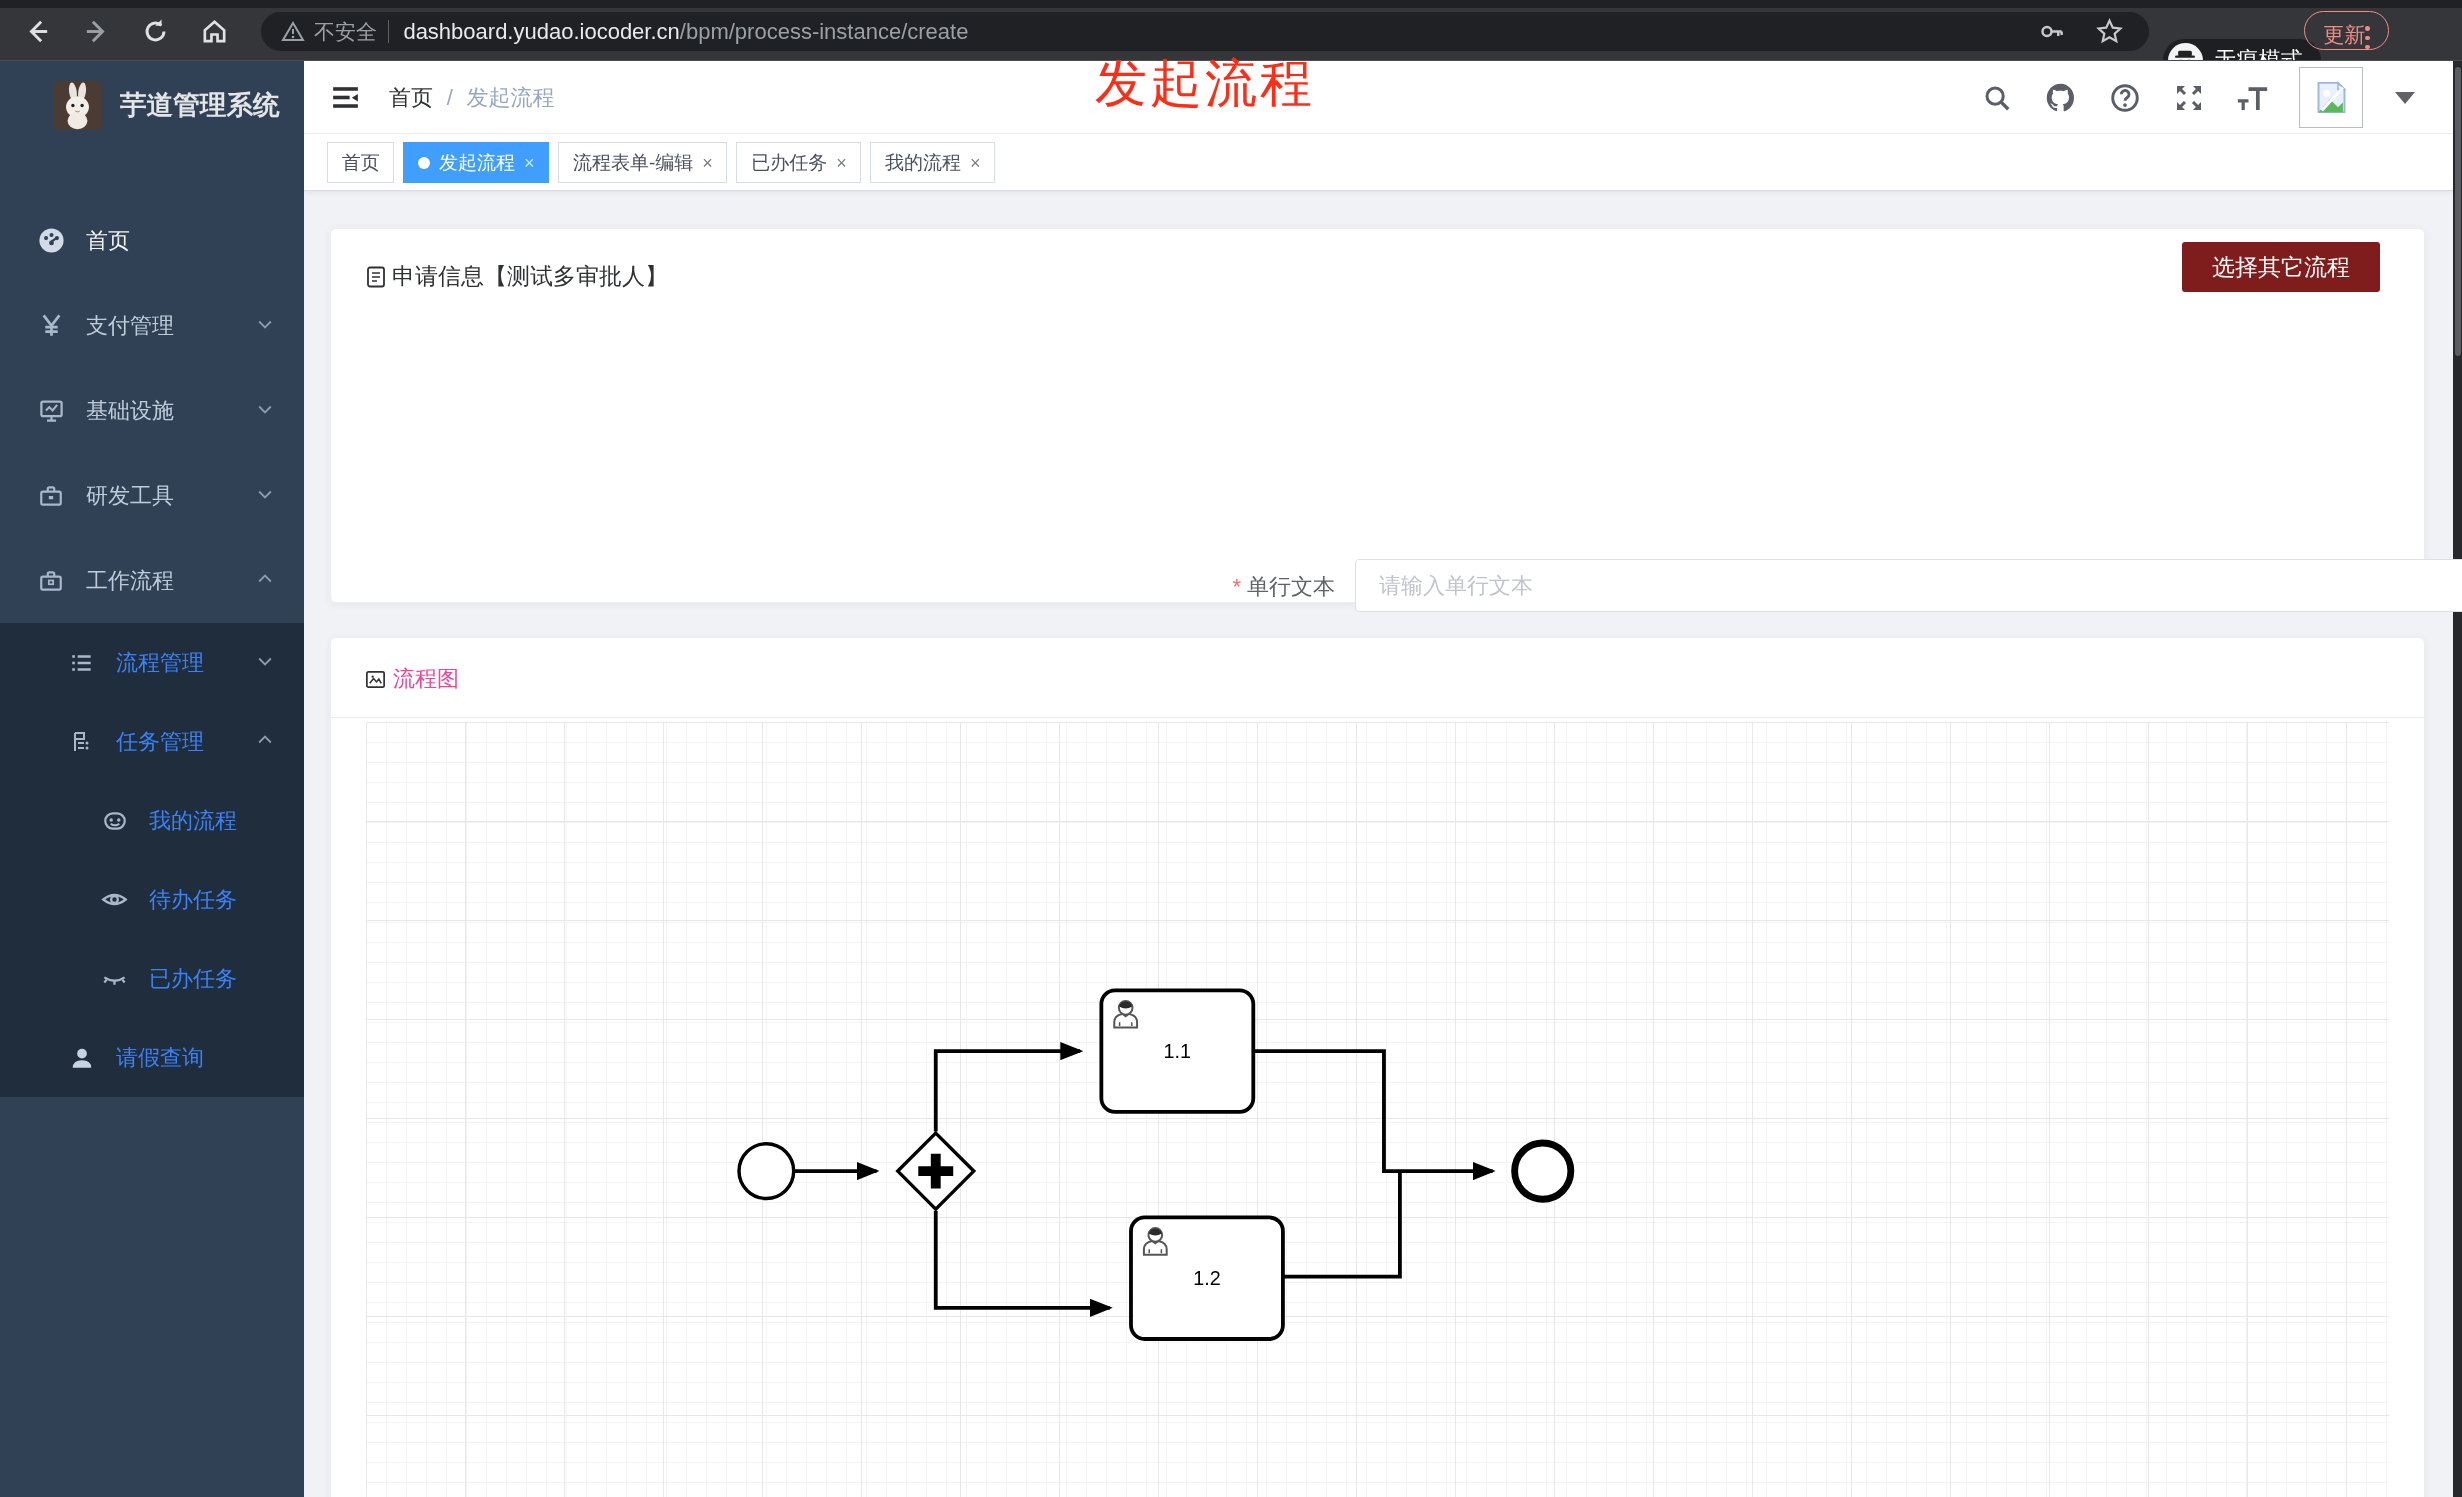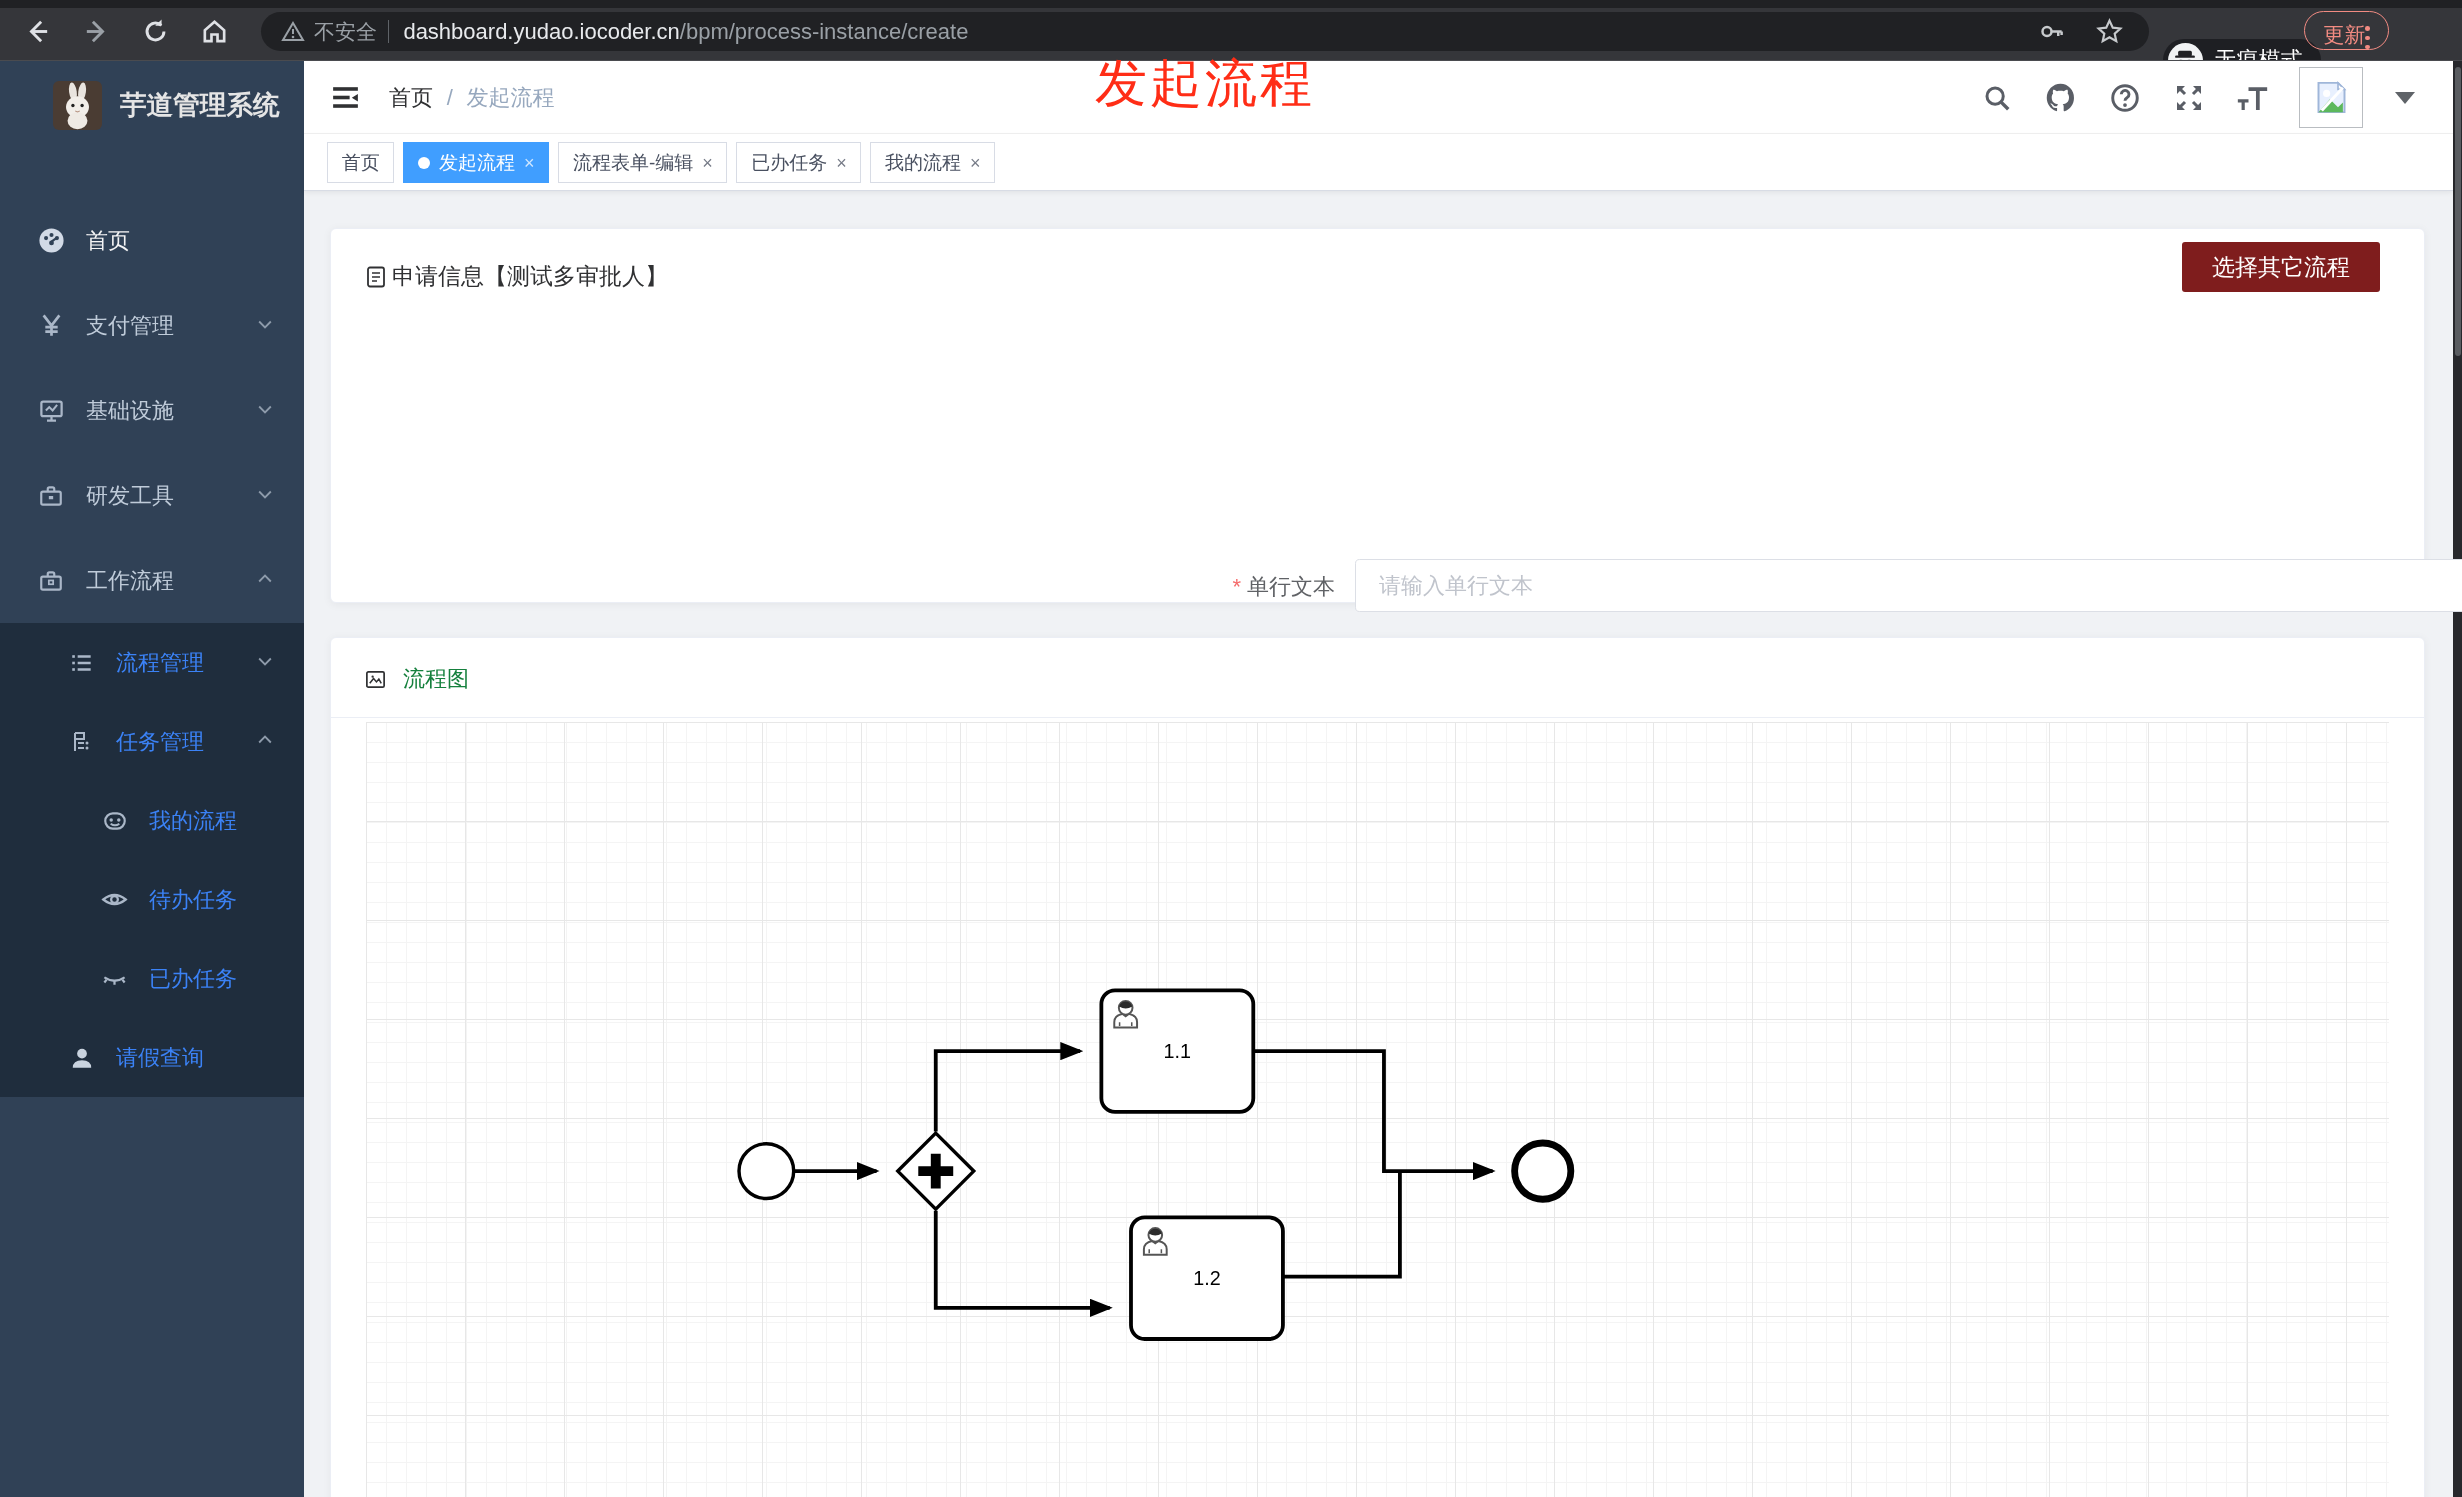--- a/index.html
+++ b/index.html
@@ -78,21 +78,21 @@
   .text-input::placeholder { color:#c0c4cc; }
   .cbx-row { position:absolute; left:1024px; top:431px; display:flex; align-items:center; gap:49px; }
   .cbx { display:flex; align-items:center; gap:13.7px; cursor:pointer; }
   .cbx-box { width:21px; height:21px; border:0.8px solid #dcdfe6; border-radius:3px; background:#fff; }
   .cbx-label { font-size:22px; color:#606266; }
   .btn { position:absolute; height:52px; border-radius:6px; font-size:22px; display:flex; align-items:center; justify-content:center; cursor:pointer; }
   .btn-submit { left:1024px; top:517px; width:108px; background:#409eff; color:#fff; }
   .btn-reset { left:1147px; top:517px; width:108px; background:#fff; color:#606266; border:0.8px solid #dcdfe6; }
 
   .card2 { left:330px; top:637px; width:2095px; height:904px; }
-  .card2-header { position:absolute; left:33px; top:26px; display:flex; align-items:center; gap:16px; font-size:22px; color:#15803d; }
+  .card2-header { position:absolute; left:33px; top:26px; display:flex; align-items:center; gap:6px; font-size:22px; color:#ec4899; }
   .card2-divider { position:absolute; left:0; right:0; top:79px; height:0.8px; background:#ebeef5; }
   .bpmn-canvas { position:absolute; left:35px; top:84px; width:2023px; height:820px; background-color:#fff;
     background-image:
       linear-gradient(#e7e7e7 0.8px, transparent 0.8px),
       linear-gradient(90deg,#e7e7e7 0.8px, transparent 0.8px),
       linear-gradient(#f4f4f4 0.8px, transparent 0.8px),
       linear-gradient(90deg,#f4f4f4 0.8px, transparent 0.8px);
     background-size:99px 99px,99px 99px,20px 20px,20px 20px; }
   .bpmn-svg { position:absolute; left:0; top:0; }
   svg text.bpmn-label { font-family:"Liberation Sans",sans-serif; font-size:26px; fill:#000; text-anchor:middle; }

